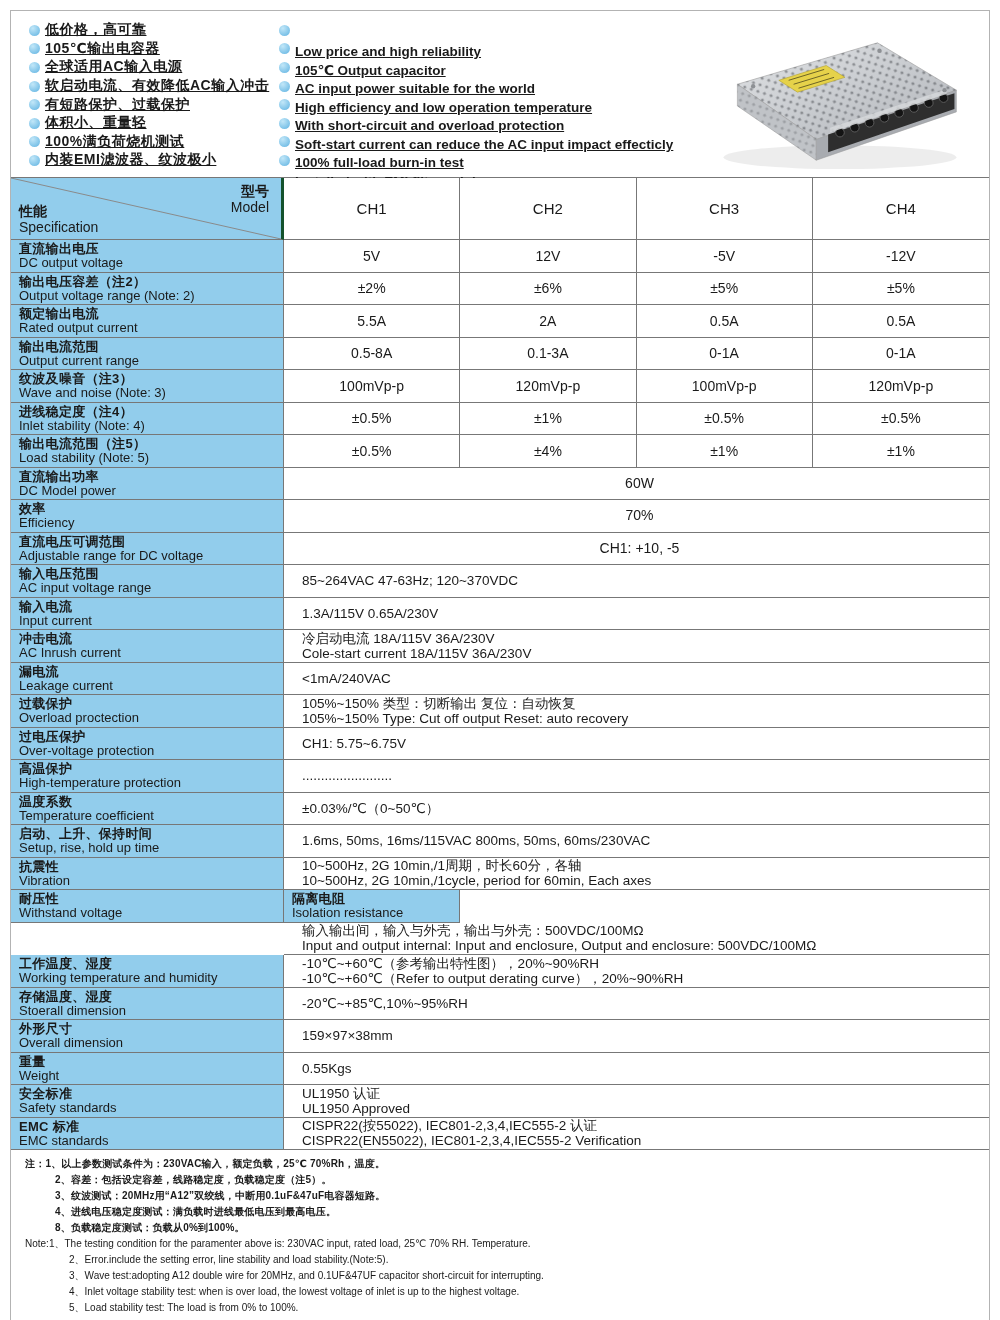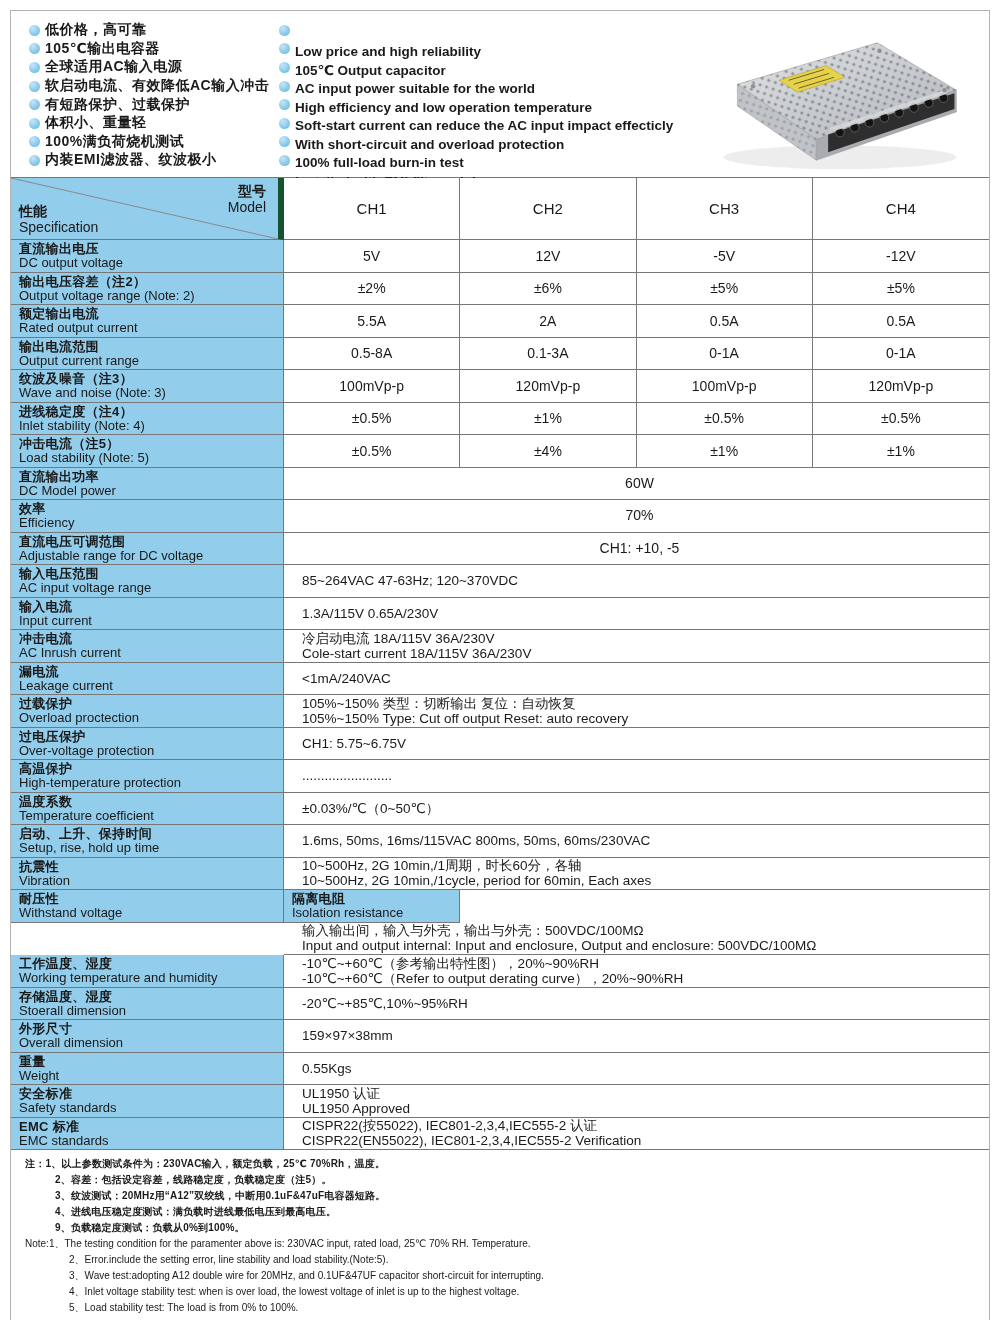--- a/index.html
+++ b/index.html
@@ -4,29 +4,29 @@
 <style>
   html,body{margin:0;padding:0;background:#fff;}
   body{width:1000px;height:1320px;font-family:"Liberation Sans","DejaVu Sans",sans-serif;color:#1a1a1a;position:relative;}
   .content{width:978px;margin:10px;border:1px solid #b3b3b3;background:#fff;}
 
   
   .features{height:166px;box-sizing:border-box;display:flex;padding:10px 0 0 18px;}
   .flist{list-style:none;margin:0;padding:0;}
   .flist.cn{width:250px;}
   .flist.en{width:425px;}
-  .feat{display:flex;align-items:center;height:18.6px;}
+  .feat{display:flex;align-items:center;height:18.6px;text-decoration:underline;}
   .dot{width:11px;height:11px;border-radius:50%;background:radial-gradient(circle at 35% 30%,#c2e7f8,#7cc2e8 70%,#5aaede);margin-right:5px;flex:0 0 11px;}
   .flist.cn .ftxt{font-size:14px;font-weight:bold;letter-spacing:.5px;}
   .flist.en .ftxt{font-size:13.5px;font-weight:bold;margin-top:42px;}
   .photo-wrap{width:262px;margin-left:4px;margin-top:8px;}
 
   
   .spec-table{display:grid;grid-template-columns:273px repeat(4,1fr);grid-template-rows:62px;grid-auto-rows:32.5px;border-top:1px solid #777;font-size:14px;}
-  .corner{position:relative;background:#92cdec;border-right:6px solid #14532d;border-bottom:1px solid #777;}
+  .corner{position:relative;background:#92cdec;border-right:3px solid #14532d;border-bottom:1px solid #777;}
   .corner svg{position:absolute;left:0;top:0;width:100%;height:100%;}
   .corner-model{position:absolute;top:5px;right:12px;text-align:right;font-size:14px;line-height:16px;}
   .corner-spec{position:absolute;bottom:4px;left:8px;font-size:14px;line-height:16px;}
   .corner .cnb{font-weight:bold;}
   .th{display:flex;align-items:center;justify-content:center;font-size:15px;border-right:1px solid #777;border-bottom:1px solid #777;background:#fff;}
   .th.last{border-right:none;}
   .label{background:#92cdec;display:flex;flex-direction:column;justify-content:center;padding:1px 4px 1px 8px;border-right:1px solid #777;border-bottom:1px solid #777;box-sizing:border-box;}
   .label .cn{font-size:13px;font-weight:bold;line-height:15px;letter-spacing:.3px;}
   .label .en{font-size:13px;line-height:14.5px;}
   .val{display:flex;align-items:center;justify-content:center;border-right:1px solid #777;border-bottom:1px solid #777;background:#fff;}
@@ -95,25 +95,25 @@
         <li class="feat">
           <span class="dot"></span>
           <span class="ftxt">AC input power suitable for the world</span>
         </li>
         <li class="feat">
           <span class="dot"></span>
           <span class="ftxt">High efficiency and low operation temperature</span>
         </li>
         <li class="feat">
           <span class="dot"></span>
+          <span class="ftxt">With short-circuit and overload protection</span>
+        </li>
+        <li class="feat">
+          <span class="dot"></span>
           <span class="ftxt">Soft-start current can reduce the AC input impact effecticly</span>
-        </li>
-        <li class="feat">
-          <span class="dot"></span>
-          <span class="ftxt">With short-circuit and overload protection</span>
         </li>
         <li class="feat">
           <span class="dot"></span>
           <span class="ftxt">100% full-load burn-in test</span>
         </li>
         <li class="feat">
           <span class="dot"></span>
           <span class="ftxt">Installed with EMI filter, minimum wave</span>
         </li>
       </ul>
@@ -224,21 +224,21 @@
       <div class="val last">120mVp-p</div>
       <div class="label">
         <div class="cn">进线稳定度（注4）</div>
         <div class="en">Inlet stability (Note: 4)</div>
       </div>
       <div class="val">±0.5%</div>
       <div class="val">±1%</div>
       <div class="val">±0.5%</div>
       <div class="val last">±0.5%</div>
       <div class="label">
-        <div class="cn">冲击电流（注5）</div>
+        <div class="cn">输出电流范围（注5）</div>
         <div class="en">Load stability (Note: 5)</div>
       </div>
       <div class="val">±0.5%</div>
       <div class="val">±4%</div>
       <div class="val">±1%</div>
       <div class="val last">±1%</div>
       <div class="label">
         <div class="cn">直流输出功率</div>
         <div class="en">DC Model power</div>
       </div>
@@ -389,21 +389,21 @@
         <div class="vline">CISPR22(按55022), IEC801-2,3,4,IEC555-2 认证</div>
         <div class="vline">CISPR22(EN55022), IEC801-2,3,4,IEC555-2 Verification</div>
       </div>
     </div>
 
   <div class="notes">
       <div class="note cn">注：1、以上参数测试条件为：230VAC输入，额定负载，25℃ 70%Rh，温度。</div>
       <div class="note cn ind-cn">2、容差：包括设定容差，线路稳定度，负载稳定度（注5）。</div>
       <div class="note cn ind-cn">3、纹波测试：20MHz用“A12”双绞线，中断用0.1uF&amp;47uF电容器短路。</div>
       <div class="note cn ind-cn">4、进线电压稳定度测试：满负载时进线最低电压到最高电压。</div>
-      <div class="note cn ind-cn">9、负载稳定度测试：负载从0%到100%。</div>
+      <div class="note cn ind-cn">8、负载稳定度测试：负载从0%到100%。</div>
       <div class="note en">Note:1、The testing condition for the paramenter above is: 230VAC input, rated load, 25℃ 70% RH. Temperature.</div>
       <div class="note en ind-en">2、Error.include the setting error, line stability and load stability.(Note:5).</div>
       <div class="note en ind-en">3、Wave test:adopting  A12  double wire for 20MHz, and 0.1UF&amp;47UF capacitor short-circuit for interrupting.</div>
       <div class="note en ind-en">4、Inlet voltage stability test: when is over load, the lowest voltage of inlet is up to the highest voltage.</div>
       <div class="note en ind-en">5、Load stability test: The load is from 0% to 100%.</div>
     </div>
 
 </div>
 
 </body></html>

